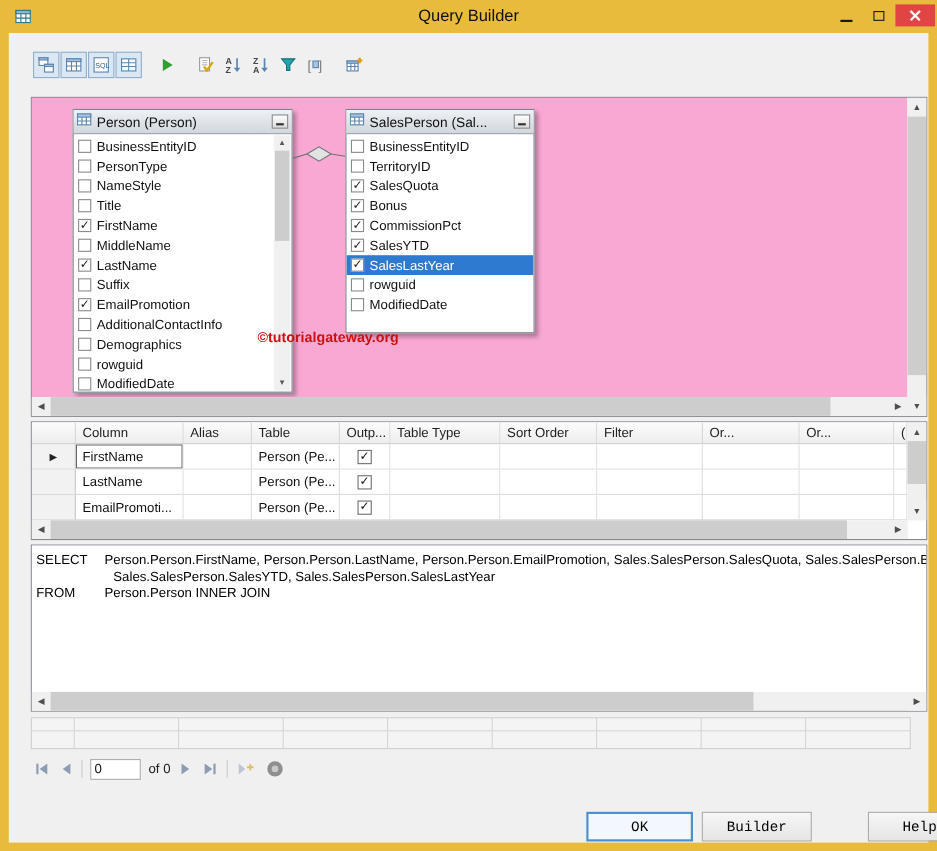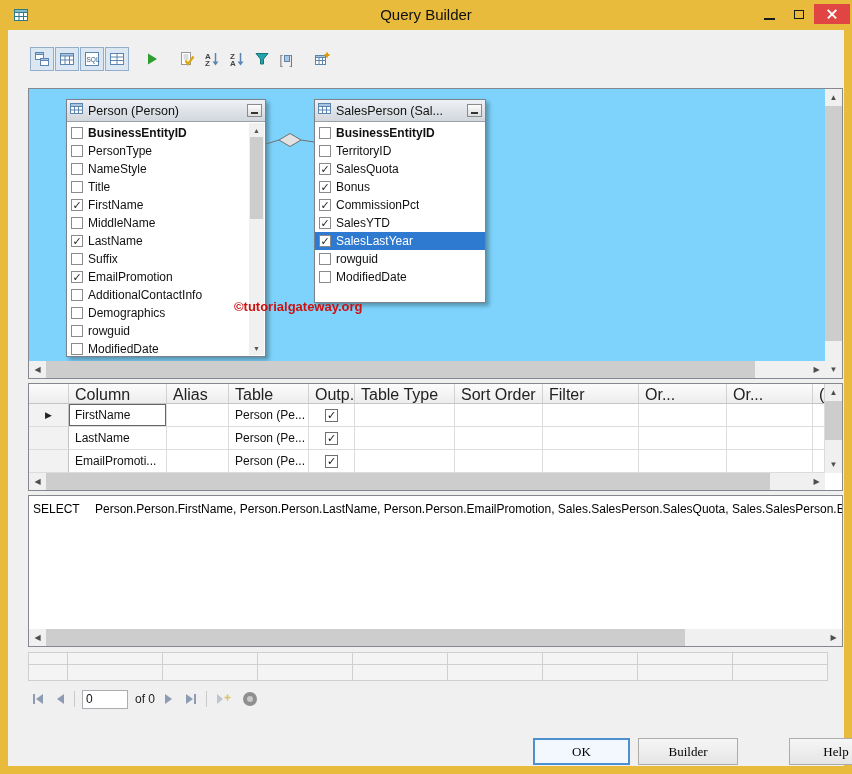--- a/index.html
+++ b/index.html
@@ -30,49 +30,49 @@
   .sb.h{height:17px;flex-direction:row}
   .sb.v{width:17px;flex-direction:column}
   .sb .arr{flex:none;width:17px;height:17px;display:flex;align-items:center;justify-content:center;font-size:8px;color:#4e4e4e;background:#f0f0f0;cursor:pointer}
   .sb .track{flex:1;position:relative}
   .sb .thumb{position:absolute;background:#cdcdcd}
   .sb.h .thumb{top:0;height:100%}
   .sb.v .thumb{left:0;width:100%}
   
   .pane{position:absolute;border:1px solid #848990;background:#fff}
   .diagram-wrap{left:20px;top:58px;width:815px;height:291px}
-  .diagram-canvas{position:absolute;left:0;top:0;right:17px;bottom:17px;background:#7dd3fc;overflow:hidden}
+  .diagram-canvas{position:absolute;left:0;top:0;right:17px;bottom:17px;background:#f9a8d4;overflow:hidden}
   .dvs{right:0;top:0;height:100%}
   .dhs{left:0;bottom:0;width:calc(100% - 17px)}
   
   .tablebox{position:absolute;background:#fff;border:1px solid #7c828a;box-shadow:3px 3px 4px rgba(0,0,0,.3);display:flex;flex-direction:column}
   .tbox0{left:37px;top:10px;width:200px;height:258px}
   .tbox1{left:285px;top:10px;width:172px;height:204px}
   .tb-header{height:22px;flex:none;display:flex;align-items:center;gap:4px;padding:0 3px;background:linear-gradient(#eef1f5,#d2d7dd);border-bottom:1px solid #9aa0a8;font-size:12.5px;color:#111;white-space:nowrap;overflow:hidden}
   .tb-title{flex:1;overflow:hidden}
   .tb-min{width:15px;height:13px;flex:none;border:1px solid #8b8b8b;background:linear-gradient(#fdfdfd,#dcdcdc);display:flex;align-items:flex-end;justify-content:center;cursor:pointer}
   .tb-min i{display:block;width:7px;height:2px;background:#333;margin-bottom:2px}
   .tb-body{flex:1;position:relative;overflow:hidden;padding-top:2px}
   .tbox0 .tb-body{margin-right:15px}
   .tb-row{height:18px;display:flex;align-items:center;gap:5px;padding:0 4px;font-size:12px;color:#111;cursor:default}
   .tb-row.sel{background:var(--c-selection,#2e7ad1);color:#fff}
   .cb{width:12px;height:12px;flex:none;border:1px solid #8a8a8a;background:#fff;font-size:11px;line-height:10px;text-align:center;color:#1c1c1c}
   .lbl{white-space:nowrap;overflow:hidden}
-  .lbl.b{font-weight:bold}
+  .lbl.b{font-weight:normal}
   .tsb{position:absolute;right:1px;top:23px;bottom:1px;width:15px;background:#f0f0f0;display:flex;flex-direction:column}
   .tsb-a{height:14px;font-size:7px;color:#555;display:flex;align-items:center;justify-content:center;flex:none;cursor:pointer}
   .tsb-track{flex:1;position:relative}
   .tsb-thumb{position:absolute;left:1px;right:1px;top:0;height:40%;background:#cdcdcd}
   .join{position:absolute;left:237px;top:38px}
   .watermark{position:absolute;left:205px;top:210px;font-size:13px;font-weight:bold;color:var(--c-watermark,#cc1111)}
   
   .grid-wrap{left:20px;top:353px;width:815px;height:108px}
   .grid-inner{position:absolute;left:0;top:0;right:17px;bottom:17px;overflow:hidden;background:#fff}
   .grid-head{display:flex;height:20px}
-  .gh{flex:none;background:linear-gradient(#fcfcfc,#ededed);border-right:1px solid #d2d2d2;border-bottom:1px solid #c4c4c4;font-size:16px;color:#222;padding:2px 0 0 6px;white-space:nowrap;overflow:hidden}
+  .gh{flex:none;background:linear-gradient(#fcfcfc,#ededed);border-right:1px solid #d2d2d2;border-bottom:1px solid #c4c4c4;font-size:12px;color:#222;padding:2px 0 0 6px;white-space:nowrap;overflow:hidden}
   .gh.fx{flex:1}
   .grow{display:flex;height:23px}
   .gc{flex:none;border-right:1px solid #dcdcdc;border-bottom:1px solid #dcdcdc;font-size:12px;color:#111;padding:4px 0 0 6px;white-space:nowrap;overflow:hidden;background:#fff}
   .gc.fx{flex:1}
   .gc.gsel{background:#f2f2f2;border-right:1px solid #c4c4c4;text-align:center;padding:6px 0 0 0;font-size:9px;color:#222}
   .gc.focus{box-shadow:inset 0 0 0 1px #666}
   .gc.center{display:flex;align-items:center;justify-content:center;padding:0}
   .gcb{width:13px;height:13px;border:1px solid #6f6f6f;background:#fff;font-size:11px;line-height:11px;text-align:center;color:#111}
   .gvs{right:0;top:0;height:calc(100% - 17px)}
   .ghs{left:0;bottom:0;width:calc(100% - 17px)}
@@ -91,21 +91,21 @@
   .rc:first-child{border-left:1px solid #cfcfcf}
   
   .navbar{position:absolute;left:22px;top:657px;height:24px;display:flex;align-items:center;gap:7px}
   .nav-btn{border:none;background:transparent;padding:2px;display:flex;align-items:center;cursor:pointer}
   .nav-pos{width:46px;height:19px;border:1px solid #abadb3;font-family:"Liberation Sans",sans-serif;font-size:12px;padding:0 3px;background:#fff;color:#111}
   .nav-of{font-size:12px;color:#222}
   .nav-sep{width:1px;height:16px;background:#c9c9c9}
   .circ{display:block;width:14px;height:14px;border-radius:50%;background:#8f8f8f;position:relative}
   .circ::after{content:"";position:absolute;left:4px;top:4px;width:6px;height:6px;border-radius:50%;background:#c9c9c9}
   
-  .btn{position:absolute;top:708px;height:27px;font-family:Liberation Serif, serif;font-size:13px;color:#000;background:linear-gradient(#f6f6f6,#e5e5e5);border:1px solid #acacac;cursor:pointer}
+  .btn{position:absolute;top:708px;height:27px;font-family:Liberation Mono, monospace;font-size:13px;color:#000;background:linear-gradient(#f6f6f6,#e5e5e5);border:1px solid #acacac;cursor:pointer}
   .btn.ok{left:525px;width:97px;border:2px solid #4d90d0;background:#f2f8fd}
   .btn.cancel{left:630px;width:100px}
   .btn.help{left:781px;width:94px}
 </style>
 </head>
 <body>
 
 <div class="window">
   <div class="titlebar">
     <span class="app-icon">
@@ -457,20 +457,22 @@
         <span class="track">
             <span class="thumb" style="left:0;width:95%"></span>
           </span>
         <span class="arr">▶</span>
       </div>
     </div>
 
     <div class="pane sql-wrap">
       <div class="sql-text" id="sqlText">
           <div class="sline"><span class="skw">SELECT</span><span class="stx">Person.Person.FirstName, Person.Person.LastName, Person.Person.EmailPromotion, Sales.SalesPerson.SalesQuota, Sales.SalesPerson.Bonus, Sal</span></div>
+          <div class="sline"><span class="skw"></span><span class="stx ind">Sales.SalesPerson.SalesYTD, Sales.SalesPerson.SalesLastYear</span></div>
+          <div class="sline"><span class="skw">FROM</span><span class="stx">Person.Person INNER JOIN</span></div>
         </div>
       <div class="sb h shs">
         <span class="arr">◀</span>
         <span class="track">
             <span class="thumb" style="left:0;width:82%"></span>
           </span>
         <span class="arr">▶</span>
       </div>
     </div>
 

